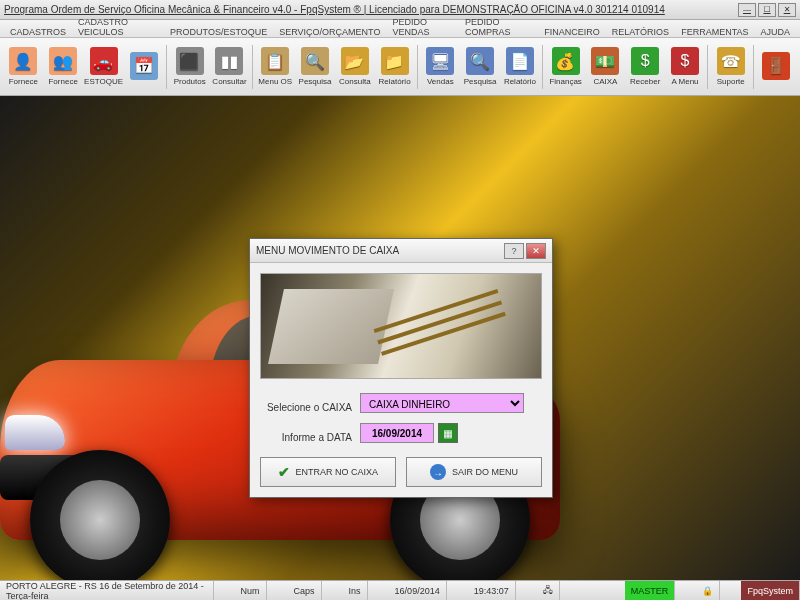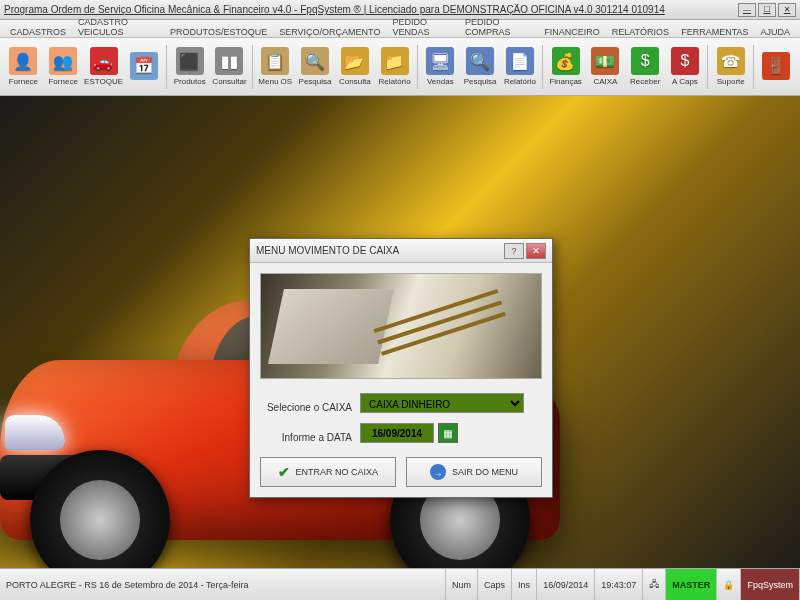--- a/index.html
+++ b/index.html
@@ -36,33 +36,33 @@
 .dlg-title .dlg-text { flex: 1; }
 .dlg-title .dlg-btn { width: 20px; height: 16px; border: 1px solid #888; margin-left: 2px; font-size: 9px; display: flex; align-items: center; justify-content: center; cursor: pointer; }
 .dlg-title .dlg-btn.help { background: #e0e0e0; color: #555; }
 .dlg-title .dlg-btn.close { background: linear-gradient(#e89090,#c04040); color: #fff; }
 .dlg-body { padding: 10px; }
 .dlg-img { width: 100%; height: 106px; background: linear-gradient(110deg,#3a342a 0%,#8a826a 30%,#ebe6d8 50%,#d0c8b0 70%,#6a6250 100%); border: 1px solid #aaa; margin-bottom: 14px; position: relative; overflow: hidden; }
 .dlg-img::before { content: ''; position: absolute; left: 15px; top: 15px; width: 110px; height: 75px; background: linear-gradient(135deg,#d8d4c8,#a8a090); transform: skew(-12deg); }
 .dlg-img::after { content: ''; position: absolute; right: 40px; top: 35px; width: 130px; height: 4px; background: #8a6a20; transform: rotate(-18deg); box-shadow: 0 12px 0 #8a6a20, 0 24px 0 #8a6a20; }
 .form-row { display: flex; align-items: flex-end; margin-bottom: 10px; font-size: 10px; color: #333; }
 .form-row label { width: 100px; text-align: right; padding-right: 8px; }
-.form-row select, .form-row input { height: 20px; border: 1px solid #888; font-size: 10px; padding: 4px 4px; background: #4d7c0f; }
+.form-row select, .form-row input { height: 20px; border: 1px solid #888; font-size: 10px; padding: 4px 4px; background: #f0abfc; }
 .form-row select { width: 164px; }
 .form-row input { width: 74px; text-align: center; font-weight: bold; }
 .cal-btn { width: 20px; height: 20px; background: #2a8a2a; margin-left: 4px; border: 1px solid #666; cursor: pointer; display: flex; align-items: center; justify-content: center; color: #fff; font-size: 10px; }
 .dlg-buttons { display: flex; gap: 10px; margin-top: 14px; }
 .dlg-action { flex: 1; height: 30px; border: 1px solid #888; background: linear-gradient(#fafafa,#e4e4e4); display: flex; align-items: center; justify-content: center; gap: 6px; font-size: 9px; color: #333; cursor: pointer; }
 .chk { color: #2a8a2a; font-size: 14px; font-weight: bold; }
 .arr { width: 16px; height: 16px; border-radius: 50%; background: #3a7acc; color: #fff; font-size: 10px; display: flex; align-items: center; justify-content: center; }
 
-.statusbar { position: absolute; bottom: 0; left: 0; right: 0; height: 32px; background: linear-gradient(#f4f4f4,#dcdcdc); border-top: 1px solid #aaa; display: flex; align-items: flex-end; font-size: 9px; color: #333; }
+.statusbar { position: absolute; bottom: 0; left: 0; right: 0; height: 20px; background: linear-gradient(#f4f4f4,#dcdcdc); border-top: 1px solid #aaa; display: flex; align-items: flex-end; font-size: 9px; color: #333; gap: 21px; }
 .statusbar .sb-cell { padding: 0 6px; border-right: 1px solid #bbb; height: 100%; display: flex; align-items: center; }
 .statusbar .sb-fill { flex: 1; }
-.sb-master { background: #30d030; color: #004000; font-weight: bold; padding: 0 8px; }
+.sb-master { background: #30d030; color: #004000; font-weight: normal; padding: 0 8px; margin-left: 44px; }
 .sb-demo { background: #f0c020; padding: 0 6px; }
 .sb-fps { background: #883333; color: #fff; padding: 0 6px; }
 </style>
 </head>
 <body>
 
 <div class="titlebar">
   <span class="title-text">Programa Ordem de Serviço Oficina Mecânica &amp; Financeiro v4.0 - FpqSystem ® | Licenciado para DEMONSTRAÇÃO OFICINA v4.0 301214 010914</span>
   <div class="win-btns">
     <div class="win-btn">—</div>
@@ -148,21 +148,21 @@
     <div class="tb-btn">
       <div class="tb-icon" style="background: rgb(192, 96, 48);">💵</div>
       <div class="tb-label">CAIXA</div>
     </div>
     <div class="tb-btn">
       <div class="tb-icon" style="background: rgb(48, 160, 48);">$</div>
       <div class="tb-label">Receber</div>
     </div>
     <div class="tb-btn">
       <div class="tb-icon" style="background: rgb(192, 48, 48);">$</div>
-      <div class="tb-label">A Caps</div>
+      <div class="tb-label">A Menu</div>
     </div>
     <div class="tb-sep"></div>
     <div class="tb-btn">
       <div class="tb-icon" style="background: rgb(208, 160, 48);">☎</div>
       <div class="tb-label">Suporte</div>
     </div>
     <div class="tb-sep"></div>
     <div class="tb-btn">
       <div class="tb-icon" style="background: rgb(208, 64, 32);">🚪</div>
       <div class="tb-label"></div>

